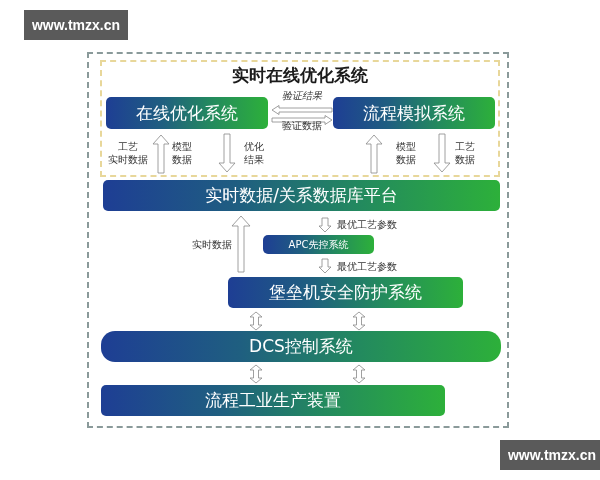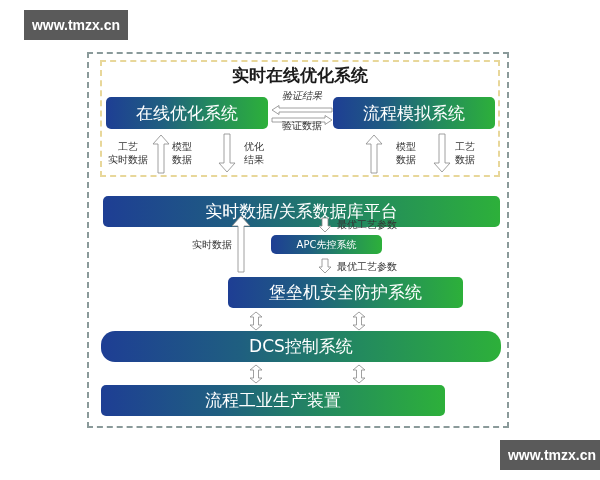--- a/index.html
+++ b/index.html
@@ -71,34 +71,34 @@
 
 <svg class="arr" style="left:365px;top:134px;" width="18" height="40">
     <path d="M9 1 L17 10 L12 10 L12 39 L6 39 L6 10 L1 10 Z" fill="#fff" stroke="#888" stroke-width="0.8"></path>
   </svg>
 <div class="lbl" style="left:396px;top:140px;"><span>模型</span><br><span>数据</span></div>
 <svg class="arr" style="left:433px;top:133px;" width="18" height="40">
     <path d="M9 39 L17 30 L12 30 L12 1 L6 1 L6 30 L1 30 Z" fill="#fff" stroke="#888" stroke-width="0.8"></path>
   </svg>
 <div class="lbl" style="left:455px;top:140px;"><span>工艺</span><br><span>数据</span></div>
 
-<div class="box" style="left:103px;top:196px;width:397px;height:31px;font-size:17px;">
+<div class="box" style="left:103px;top:180px;width:397px;height:31px;font-size:17px;">
     <span>实时数据/关系数据库平台</span>
   </div>
 
 <div class="lbl" style="left:192px;top:238px;">实时数据</div>
 <svg class="arr" style="left:231px;top:215px;" width="20" height="58">
     <path d="M10 1 L19 11 L13 11 L13 57 L7 57 L7 11 L1 11 Z" fill="#fff" stroke="#888" stroke-width="0.8"></path>
   </svg>
 
 <svg class="arr" style="left:318px;top:217px;" width="14" height="16">
     <path d="M7 15 L13 9 L10 9 L10 1 L4 1 L4 9 L1 9 Z" fill="#fff" stroke="#888" stroke-width="0.8"></path>
   </svg>
 <div class="lbl" style="left:337px;top:218px;">最优工艺参数</div>
-<div class="box" style="left:271px;top:235px;width:111px;height:19px;font-size:10px;">
+<div class="box" style="left:263px;top:235px;width:111px;height:19px;font-size:10px;">
     <span>APC先控系统</span>
   </div>
 <svg class="arr" style="left:318px;top:258px;" width="14" height="16">
     <path d="M7 15 L13 9 L10 9 L10 1 L4 1 L4 9 L1 9 Z" fill="#fff" stroke="#888" stroke-width="0.8"></path>
   </svg>
 <div class="lbl" style="left:337px;top:260px;">最优工艺参数</div>
 
 <div class="box" style="left:188px;top:277px;width:235px;height:31px;font-size:17px;margin-left:40px;">
     <span>堡垒机安全防护系统</span>
   </div>

